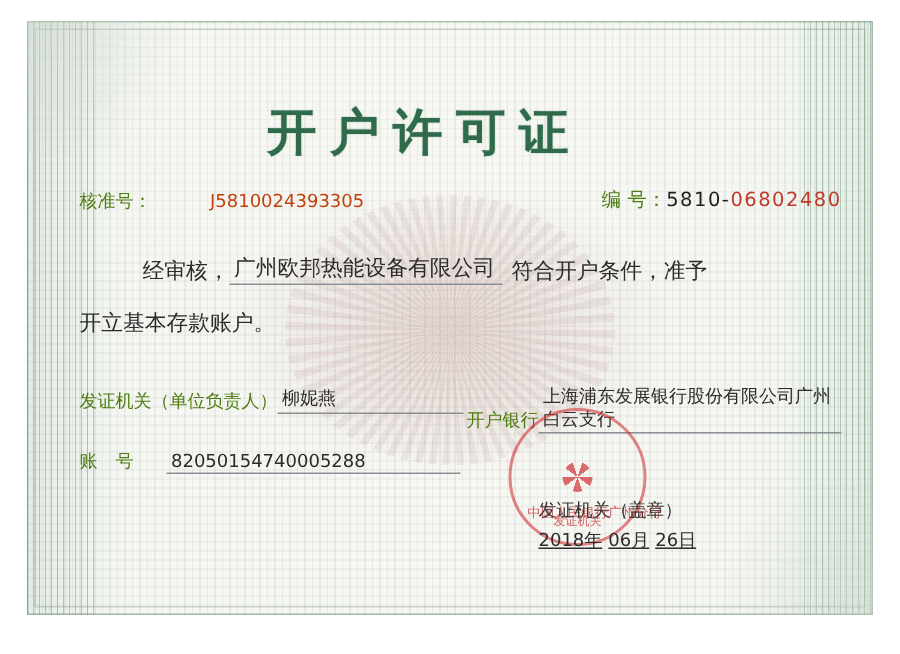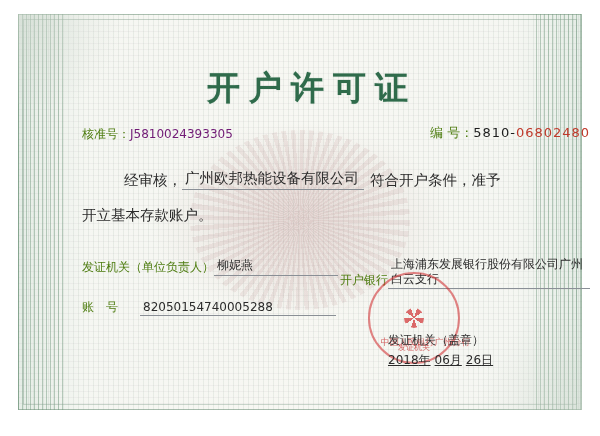--- a/index.html
+++ b/index.html
@@ -104,21 +104,21 @@
     border-radius: 50%;
     background:
       repeating-conic-gradient(from 0deg, rgba(190,150,150,0.22) 0deg 3deg, rgba(255,255,255,0) 3deg 6deg),
       radial-gradient(circle, rgba(200,170,165,0.25) 0%, rgba(255,255,255,0) 70%);
     opacity: .75;
   }
 
   
   .content {
     position: absolute;
-    left: 30px;
+    left: 1px;
     top: 14px;
     width: 564px;
     height: 396px;
   }
 
   .title {
     position: absolute;
     left: 0;
     top: 52px;
     width: 564px;
@@ -133,21 +133,22 @@
 
   .row {
     position: absolute;
     font-family: "DejaVu Sans", sans-serif;
     font-size: 12px;
     color: #2b2b2b;
     white-space: nowrap;
   }
   .label { color: #4d7c0f; }
   .value {
-    color: #701a75;
+    color: #c2410c;
+    margin-left: 39px;
   }
 
   .ul {
     display: inline-block;
     border-bottom: 1px solid #8a8f96;
     text-align: left;
     padding: 0 3px 1px 3px;
     vertical-align: bottom;
   }
 

